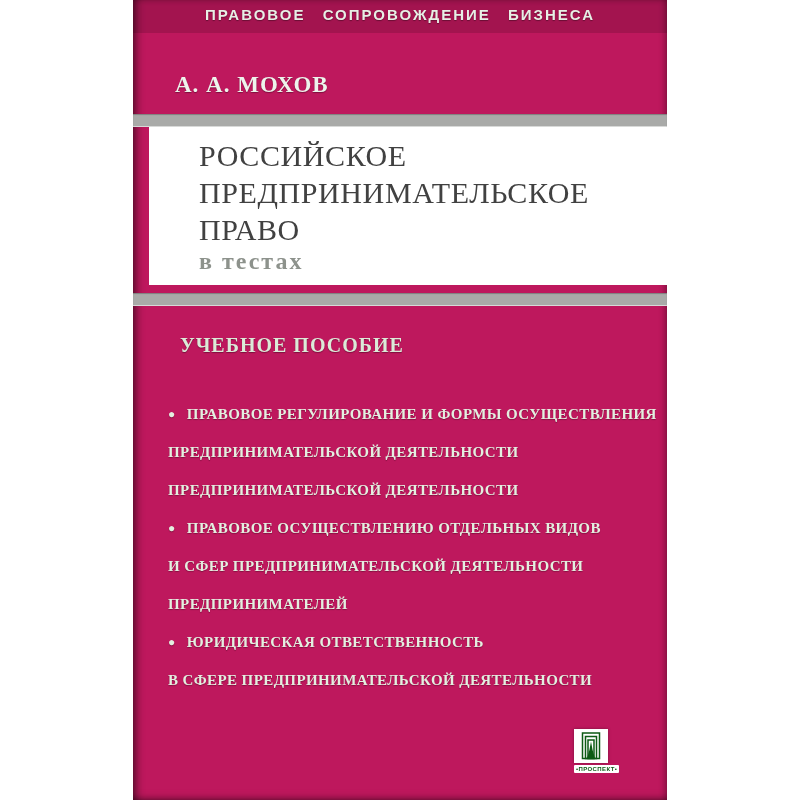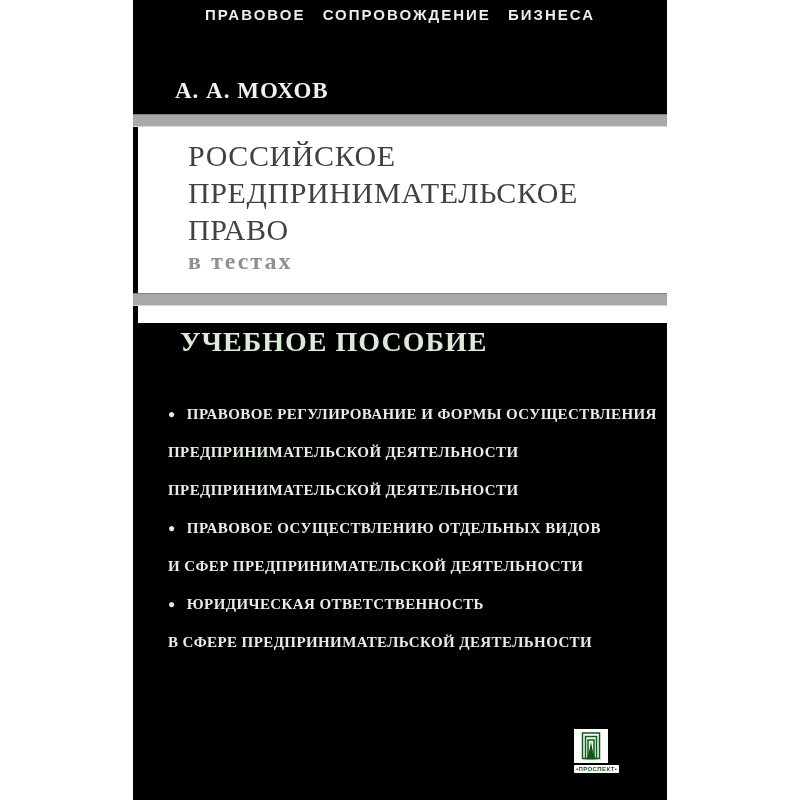--- a/index.html
+++ b/index.html
@@ -3,21 +3,21 @@
 <meta charset="utf-8">
 <style>
   html,body{margin:0;padding:0;}
   body{
     width:800px;height:800px;position:relative;overflow:hidden;
     background:#ffffff;
     font-family:"Liberation Serif","DejaVu Serif",serif;
   }
   .cover{
     position:absolute;left:133px;top:0;width:534px;height:800px;
-    background:#000000;
+    background:#be185d;
     box-shadow:
       inset 7px 0 9px -4px rgba(0,0,0,0.55),
       inset -4px 0 6px -2px rgba(0,0,0,0.30),
       inset 0 -6px 9px -5px rgba(0,0,0,0.35);
   }
   .top-shade{
     position:absolute;left:0;top:0;right:0;height:33px;
     background:rgba(0,0,0,0.14);
   }
   .series-title{
@@ -27,45 +27,44 @@
     font-weight:bold;font-size:15px;
     letter-spacing:2px;word-spacing:11px;
     color:#e8efe6;
     text-shadow:0 1px 1px rgba(0,0,0,0.35);
   }
   .author{
     position:absolute;left:42px;top:72px;
     font-weight:bold;font-size:23px;letter-spacing:1px;
     color:#eef4ec;
     text-shadow:0 1px 1px rgba(0,0,0,0.35);
-    margin-top:6px;
   }
   .gray-bar{
     position:absolute;left:0;width:100%;height:13px;
     background:#a9aaa8;
     box-shadow:inset 0 1px 1px rgba(0,0,0,0.25), inset 0 -1px 0 rgba(255,255,255,0.55);
   }
   .bar1{top:114px;}
   .bar2{top:293px;height:13px;}
   .white-band{
-    position:absolute;left:5px;top:127px;width:100%;height:196px;
+    position:absolute;left:16px;top:127px;width:100%;height:158px;
     background:#ffffff;
   }
   .main-title{
     position:absolute;left:50px;top:10px;
     font-size:30px;line-height:37px;font-weight:normal;
     letter-spacing:0.6px;color:#414141;
   }
   .subtitle{
     position:absolute;left:50px;top:121px;
     font-size:24px;letter-spacing:2px;color:#8d928c;font-weight:bold;
   }
   .edition{
-    position:absolute;left:47px;top:326px;
-    font-weight:bold;font-size:28px;letter-spacing:1px;
+    position:absolute;left:47px;top:334px;
+    font-weight:bold;font-size:20px;letter-spacing:1px;
     color:#dcead8;
     text-shadow:0 1px 1px rgba(0,0,0,0.35);
   }
   .topics{
     position:absolute;left:35px;top:395px;width:468px;
     font-weight:bold;font-size:15px;line-height:38px;
     letter-spacing:0.4px;color:#e4efe0;
     text-shadow:0 1px 1px rgba(0,0,0,0.3);
   }
   .topic-line{white-space:nowrap;}
@@ -125,20 +124,24 @@
     </div>
     <div class="topic-line">
       <span class="bullet">●</span>
       <span>ПРАВОВОЕ ОСУЩЕСТВЛЕНИЮ ОТДЕЛЬНЫХ ВИДОВ</span>
     </div>
     <div class="topic-line">
       
       <span>И СФЕР ПРЕДПРИНИМАТЕЛЬСКОЙ ДЕЯТЕЛЬНОСТИ</span>
     </div>
     <div class="topic-line">
+      
+      <span>ПРЕДПРИНИМАТЕЛЕЙ</span>
+    </div>
+    <div class="topic-line">
       <span class="bullet">●</span>
       <span>ЮРИДИЧЕСКАЯ ОТВЕТСТВЕННОСТЬ</span>
     </div>
     <div class="topic-line">
       
       <span>В СФЕРЕ ПРЕДПРИНИМАТЕЛЬСКОЙ ДЕЯТЕЛЬНОСТИ</span>
     </div>
   </div>
 
   <div class="logo">

